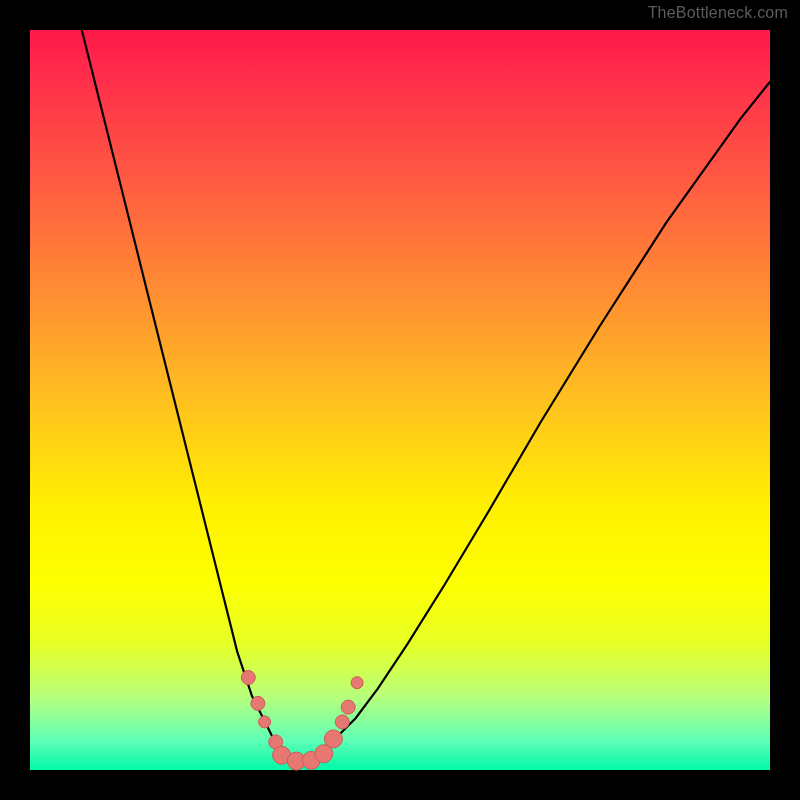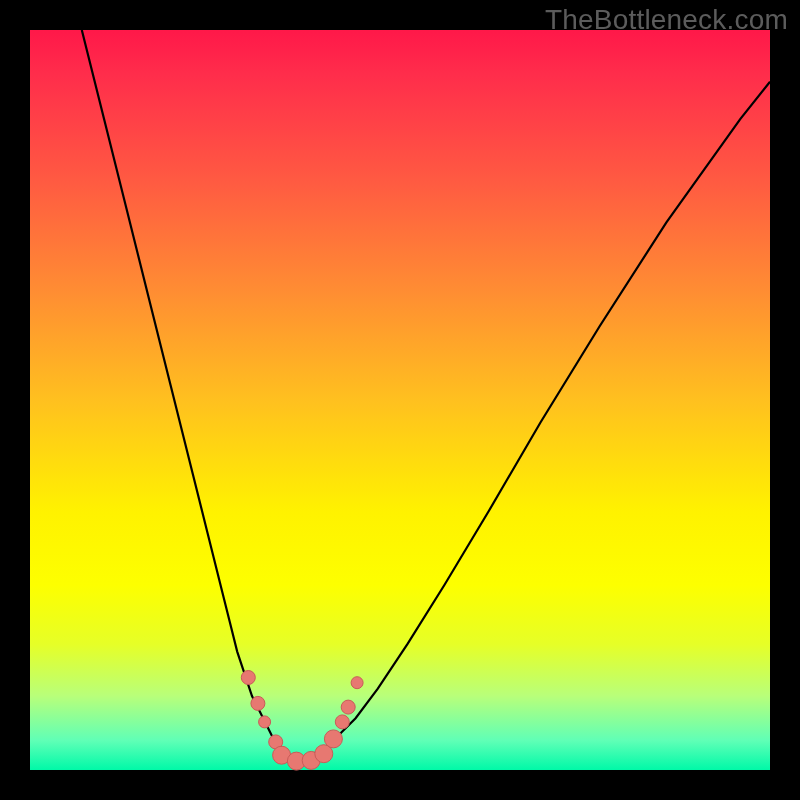--- a/index.html
+++ b/index.html
@@ -25,21 +25,21 @@
     left: 30px;
     width: 740px;
     height: 740px;
     
   }
   .watermark {
     position: absolute;
     top: 4px;
     right: 12px;
     color: #5c5c5c;
-    font-size: 28px;
+    font-size: 16px;
     font-weight: 500;
     letter-spacing: 0.2px;
   }
   svg.curves {
     position: absolute;
     top: 0;
     left: 0;
     width: 740px;
     height: 740px;
     overflow: visible;

